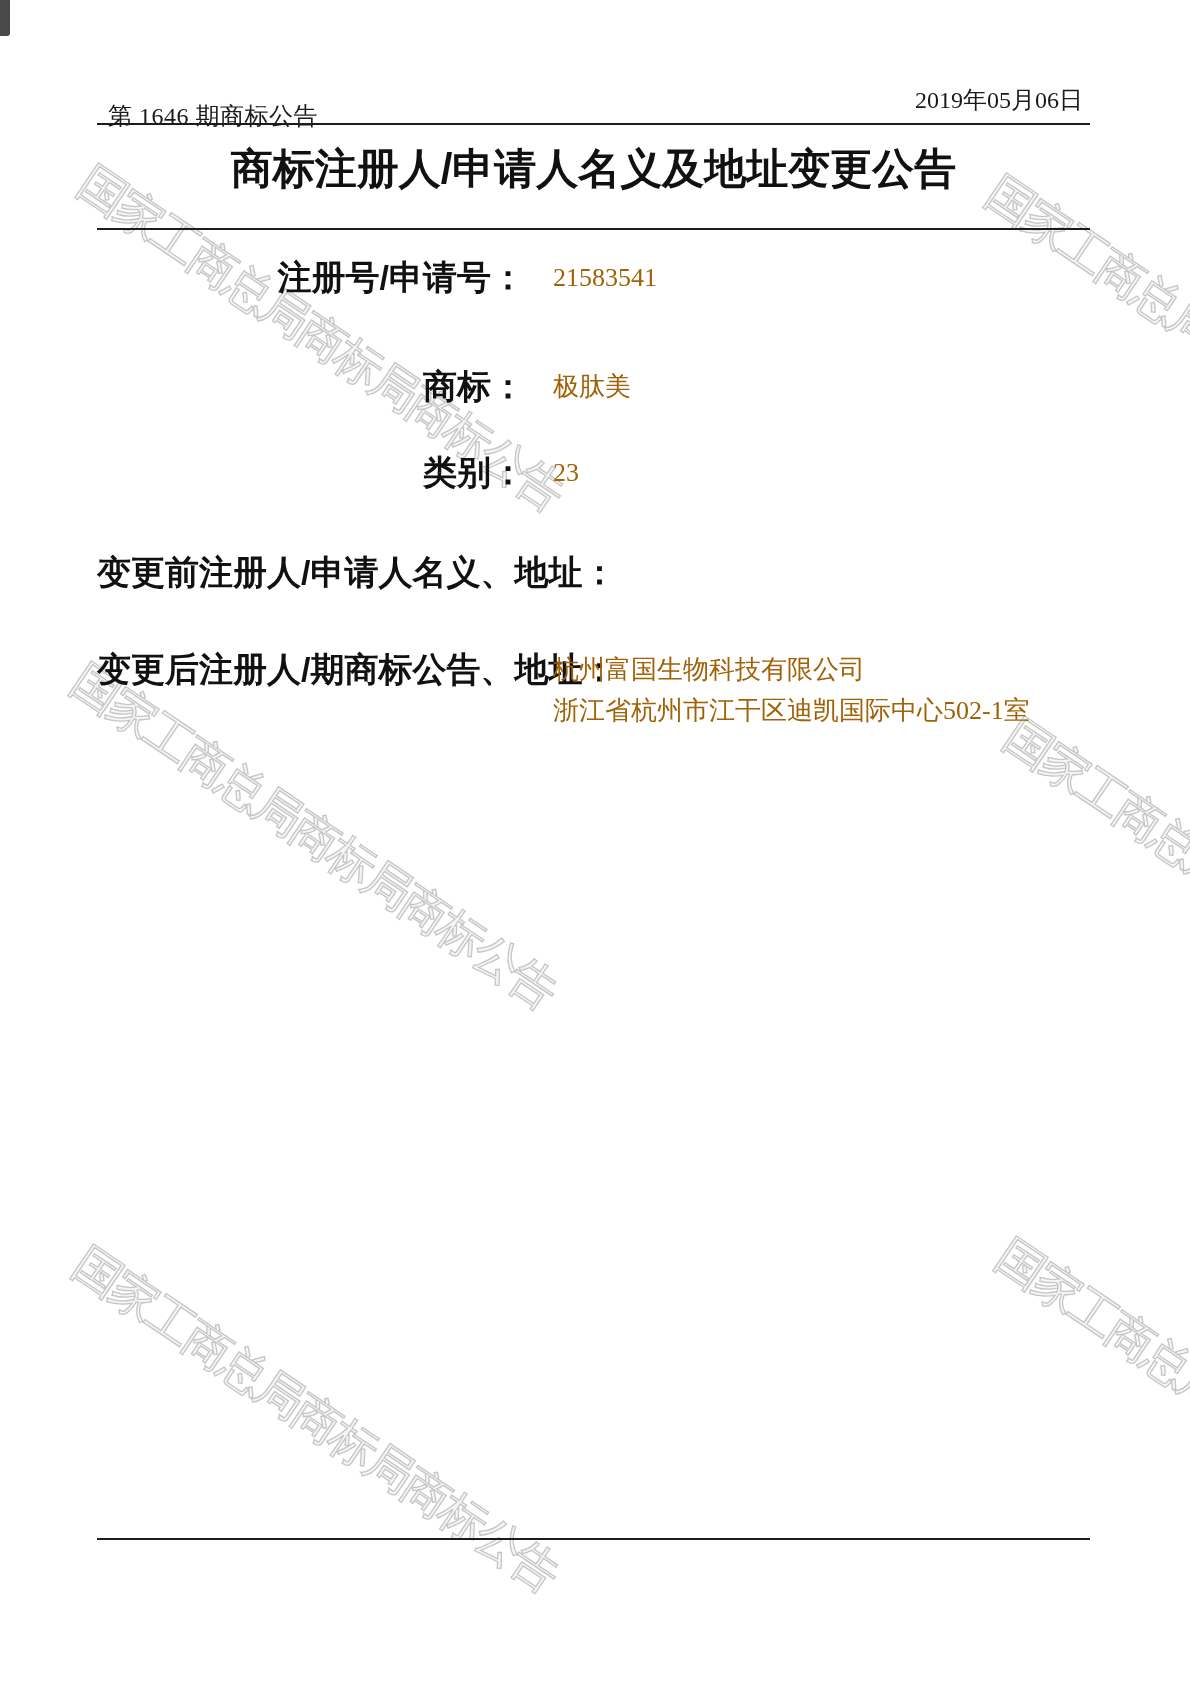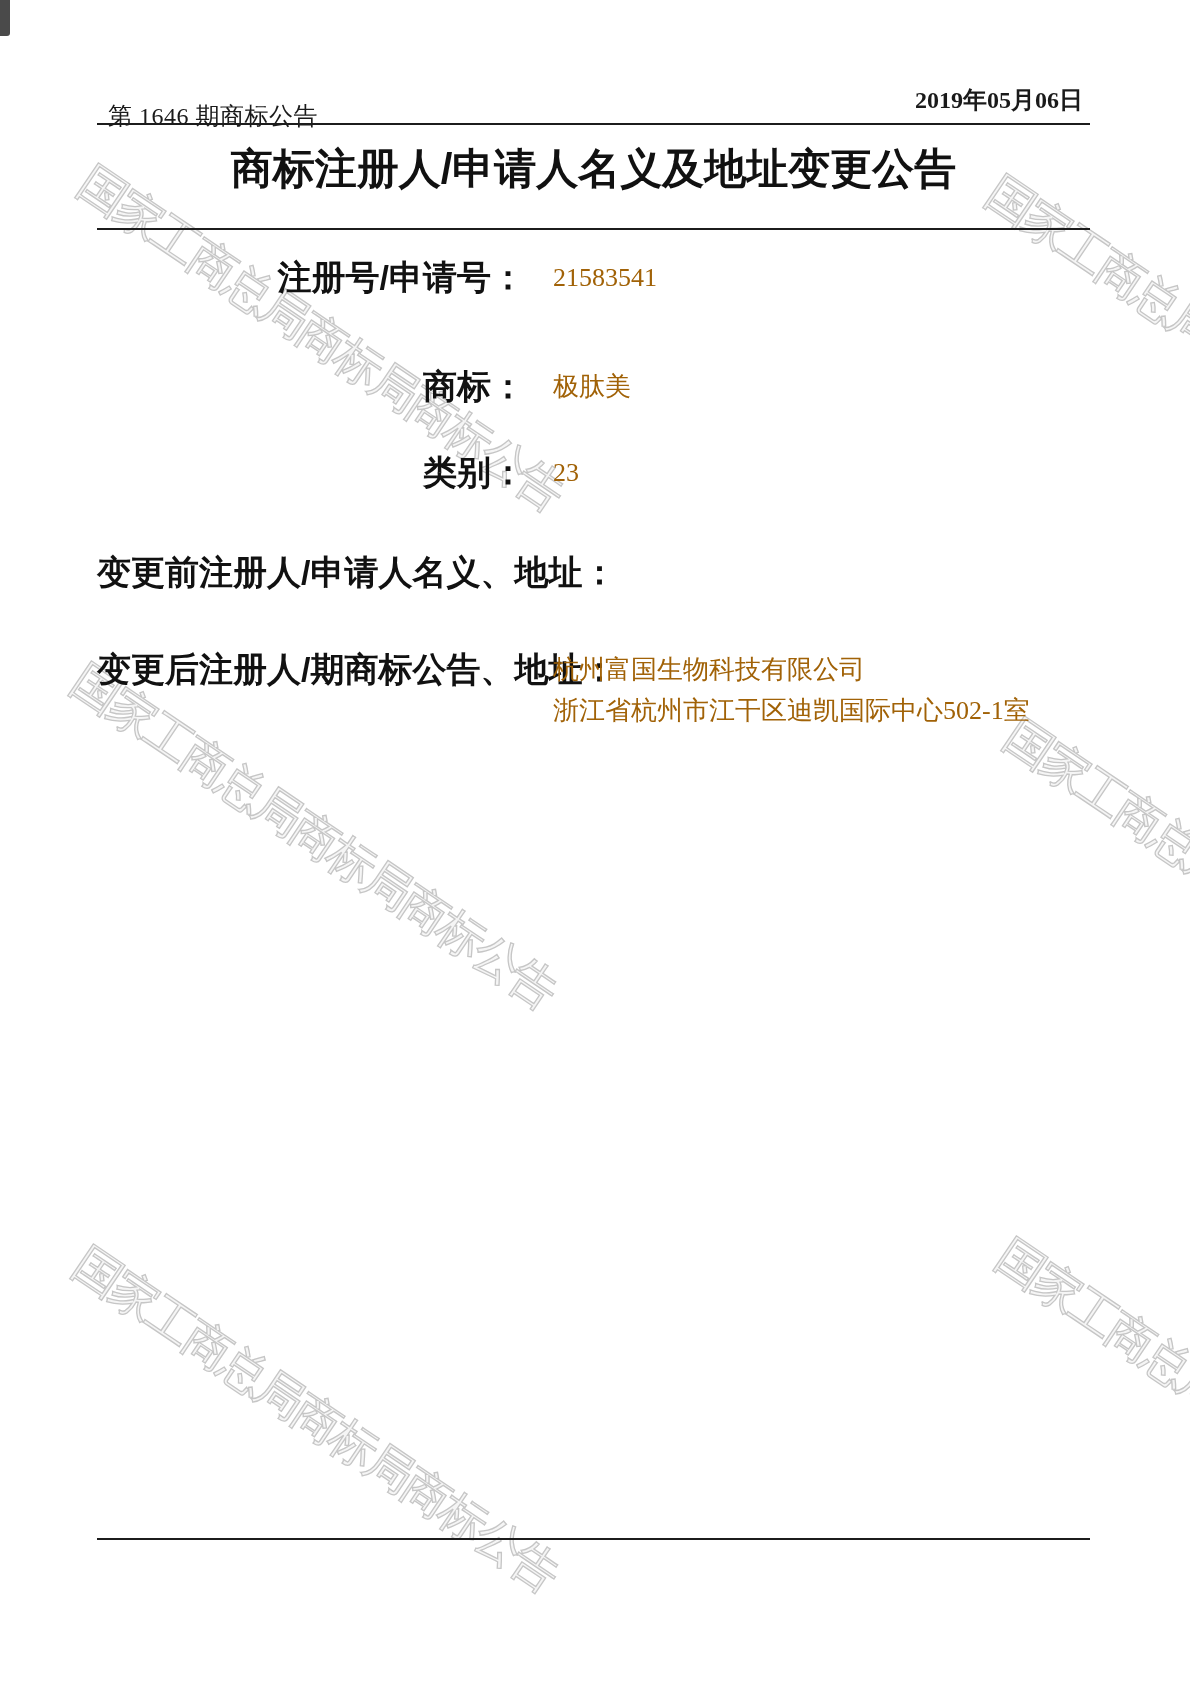--- a/index.html
+++ b/index.html
@@ -11,21 +11,21 @@
     font-family:"Liberation Serif","DejaVu Serif",serif;
     color:#1a1a1a;
   }
   
   .hdr-issue{
     position:absolute;left:108px;top:85px;
     font-size:24px;line-height:31px;letter-spacing:.5px;margin-top:16px;
   }
   .hdr-date{
     position:absolute;right:107px;top:85px;
-    font-size:24px;line-height:31px;font-weight:bold;
+    font-size:24px;line-height:31px;
   }
   .rule{
     position:absolute;left:97px;width:993px;height:2px;
     background:#1c1c1c;
   }
   .rule-header{top:123px;}
   .rule-title{top:228px;}
   .rule-footer{top:1538px;}
   
   .title{

